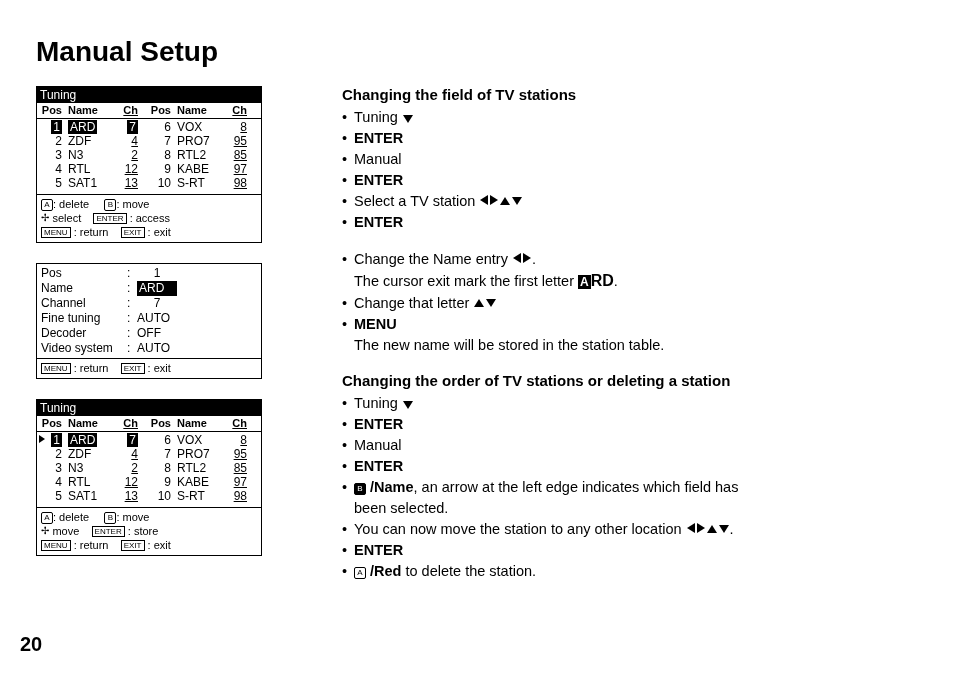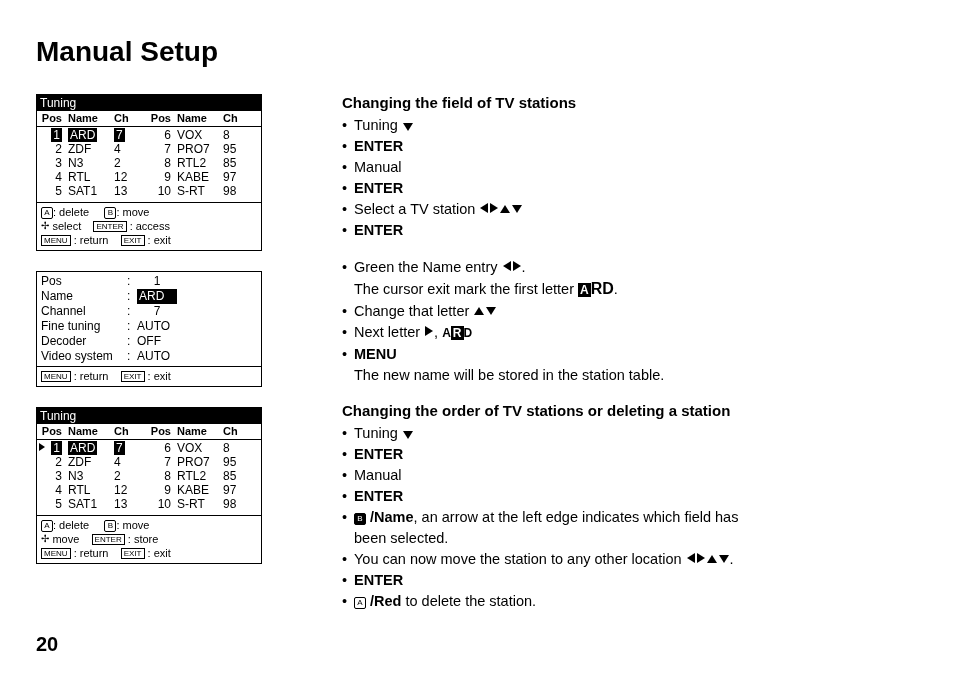--- a/index.html
+++ b/index.html
@@ -19,21 +19,21 @@
     box-sizing: border-box;
     padding: 36px 36px 20px 36px;
   }
   .title {
     font-size: 28px;
     font-weight: bold;
     margin: 0;
   }
   .columns {
     display: flex;
-    margin-top: 26px;
+    margin-top: 18px;
   }
   .left {
     width: 302px;
     flex: none;
   }
   .right {
     flex: 1;
     padding-left: 4px;
   }
 
@@ -61,21 +61,21 @@
     display: flex;
     padding: 1px 3px 4px 3px;
     border-bottom: 1.5px solid #000;
   }
   .col {
     flex: 1;
     display: flex;
   }
   .c-pos { width: 22px; text-align: right; }
   .c-name { width: 46px; padding-left: 6px; }
-  .c-ch  { width: 24px; text-align: left; }
+  .c-ch  { width: 24px; text-align: right; text-decoration: underline; }
   .rows { line-height: 14px; }
   .sel-cell {
     background: #000;
     color: #fff;
     padding: 0 2px;
   }
 
   .osd-legend {
     font-size: 11px;
     padding: 2px 4px 3px 4px;
@@ -192,21 +192,21 @@
     background: #000;
     color: #fff;
     font-weight: bold;
     padding: 0 2px;
     font-size: 12px;
   }
 
   .pagenum {
     position: absolute;
     bottom: 18px;
-    left: 36px;
+    left: 20px;
     font-weight: bold;
     font-size: 20px;
   }
 </style>
 </head>
 <body>
 
 <div class="page">
 
   <h1 class="title">Manual Setup</h1>
@@ -442,33 +442,29 @@
         <li><span class="bold">ENTER</span></li>
         <li>
           <span>Select a TV station</span>
           <span class="tri-left nudge"></span><span class="tri-right nudge"></span><span class="tri-up nudge"></span><span class="tri-down nudge"></span>
         </li>
         <li><span class="bold">ENTER</span></li>
       </ul>
 
       <ul>
         <li>
-          <span>Green the Name entry </span><span class="tri-left nudge"></span><span class="tri-right nudge"></span><span>.</span>
+          <span>Change the Name entry </span><span class="tri-left nudge"></span><span class="tri-right nudge"></span><span>.</span>
           <span class="sub">
             <span>The cursor exit mark the first letter </span><span class="cursor-block">A</span><span class="bold" style="font-size:16px">RD</span>.
           </span>
         </li>
         <li>
           <span>Change that letter </span><span class="tri-up nudge"></span><span class="tri-down nudge"></span>
         </li>
         <li>
-          <span>Next letter </span><span class="tri-right nudge"></span>,
-          <span class="bold" style="font-size:12px">A</span><span class="cursor-block">R</span><span class="bold" style="font-size:12px">D</span>
-        </li>
-        <li>
           <span class="bold">MENU</span>
           <span class="sub">The new name will be stored in the station table.</span>
         </li>
       </ul>
 
       <h3>Changing the order of TV stations or deleting a station</h3>
       <ul>
         <li><span>Tuning</span> <span class="tri-down"></span></li>
         <li><span class="bold">ENTER</span></li>
         <li><span>Manual</span></li>

